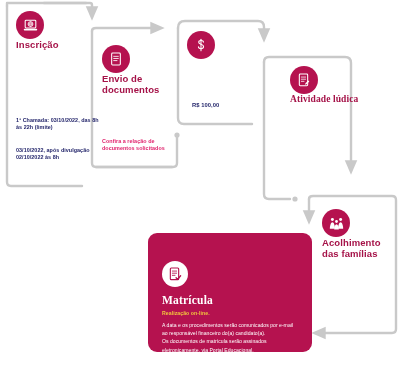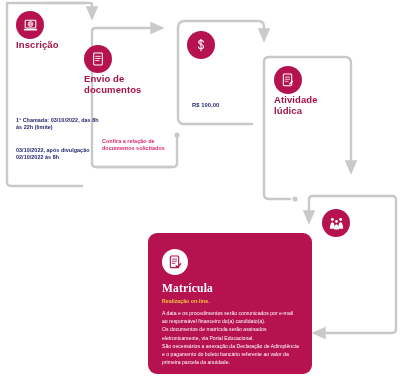--- a/index.html
+++ b/index.html
@@ -38,25 +38,25 @@
     max-width:86px;
   }
   .note-blue{color:#24266b;}
   .note-pink{color:#e0246d;}
   .note-abs{position:absolute;}
 
   
   .card{
     position:absolute;
     left:148px;top:233px;
-    width:164px;height:141px;
+    width:164px;height:119px;
     background:#b5124f;
     border-radius:9px;
     box-sizing:border-box;
-    padding:16px 14px 0 14px;
+    padding:28px 14px 0 14px;
   }
   .card .icon-circle{
     width:26px;height:26px;background:#ffffff;
   }
   .card-title{
     color:#ffffff;
     font-family:"Liberation Serif", serif;
     font-weight:bold;
     font-size:11.5px;
     margin-top:7px;
@@ -121,21 +121,21 @@
         <circle cx="12" cy="10" r="3.4" fill="none" stroke="#fff" stroke-width="1.2"></circle>
         <path d="M8.6,10 H15.4 M12,6.6 C13.6,8.2 13.6,11.8 12,13.4 C10.4,11.8 10.4,8.2 12,6.6" fill="none" stroke="#fff" stroke-width="1"></path>
         <rect x="2.5" y="16.5" width="19" height="2.4" rx="1.2" fill="#fff"></rect>
       </svg>
     </div>
     <div class="step-title">Inscrição</div>
   </div>
   <div class="step-note note-blue note-abs" style="left:16px;top:117px;width:86px;">1ª Chamada: 03/10/2022, das 8h às 22h (limite)</div>
   <div class="step-note note-blue note-abs" style="left:16px;top:147px;width:86px;">03/10/2022, após divulgação 02/10/2022 às 8h</div>
 
-  <div class="step" style="left:84px;top:45px;">
+  <div class="step" style="left:102px;top:45px;">
     <div class="icon-circle">
       <svg width="16" height="16" viewBox="0 0 24 24">
         <rect x="5.5" y="3" width="13" height="18" rx="1.4" fill="none" stroke="#fff" stroke-width="1.6"></rect>
         <path d="M8.5,8 H15.5 M8.5,11.2 H15.5 M8.5,14.4 H13.5" stroke="#fff" stroke-width="1.3" stroke-linecap="round"></path>
       </svg>
     </div>
     <div class="step-title">Envio de documentos</div>
   </div>
   <div class="step-note note-pink note-abs" style="left:102px;top:138px;width:80px;">Confira a relação de documentos solicitados</div>
 
@@ -143,21 +143,21 @@
     <div class="icon-circle">
       <svg width="16" height="16" viewBox="0 0 24 24">
         <path d="M12,3.5 V20.5" stroke="#fff" stroke-width="1.6" stroke-linecap="round"></path>
         <path d="M15.6,7.6 C15.6,6 14,5.2 12,5.2 C10,5.2 8.6,6.2 8.6,7.9 C8.6,11.6 15.8,10 15.8,14.3
                  C15.8,16.4 14,17.6 12,17.6 C9.8,17.6 8.2,16.6 8.2,14.8" fill="none" stroke="#fff" stroke-width="1.7" stroke-linecap="round"></path>
       </svg>
     </div>
   </div>
   <div class="step-note note-blue note-abs" style="left:192px;top:102px;width:60px;font-size:5.8px;">R$ 100,00</div>
 
-  <div class="step" style="left:274px;top:66px;">
+  <div class="step" style="left:290px;top:66px;font-family:Liberation Serif, serif;">
     <div class="icon-circle">
       <svg width="16" height="16" viewBox="0 0 24 24">
         <rect x="5" y="3" width="12.5" height="17.5" rx="1.4" fill="none" stroke="#fff" stroke-width="1.6"></rect>
         <path d="M8,7.6 H14.4 M8,10.8 H14.4 M8,14 H12" stroke="#fff" stroke-width="1.2" stroke-linecap="round"></path>
         <path d="M14.2,16.8 L18.4,12.6 L20,14.2 L15.8,18.4 L13.6,19 Z" fill="#fff"></path>
       </svg>
     </div>
     <div class="step-title">Atividade lúdica</div>
   </div>
 
@@ -165,20 +165,21 @@
     <div class="icon-circle">
       <svg width="17" height="17" viewBox="0 0 24 24">
         <circle cx="6.2" cy="6.2" r="2.1" fill="#fff"></circle>
         <circle cx="17.8" cy="6.2" r="2.1" fill="#fff"></circle>
         <circle cx="12" cy="9.2" r="2" fill="#fff"></circle>
         <path d="M2.6,19.5 C2.6,14.6 4.3,10.4 6.2,10.4 C8.1,10.4 9.8,14.6 9.8,19.5 Z" fill="#fff"></path>
         <path d="M14.2,19.5 C14.2,14.6 15.9,10.4 17.8,10.4 C19.7,10.4 21.4,14.6 21.4,19.5 Z" fill="#fff"></path>
         <path d="M8.8,20.5 C8.8,16.4 10.2,13.2 12,13.2 C13.8,13.2 15.2,16.4 15.2,20.5 Z" fill="#fff"></path>
       </svg>
     </div>
+    <div class="step-title">Acolhimento das famílias</div>
   </div>
 
   <div class="card">
     <div class="icon-circle">
       <svg width="16" height="16" viewBox="0 0 24 24">
         <rect x="5" y="3" width="12.5" height="17.5" rx="1.4" fill="none" stroke="#b5124f" stroke-width="1.7"></rect>
         <path d="M8,7.6 H14.4 M8,10.8 H14.4 M8,14 H12" stroke="#b5124f" stroke-width="1.3" stroke-linecap="round"></path>
         <path d="M13.6,17.6 L16,20 L20.4,14.6" fill="none" stroke="#b5124f" stroke-width="2" stroke-linecap="round" stroke-linejoin="round"></path>
       </svg>
     </div>

